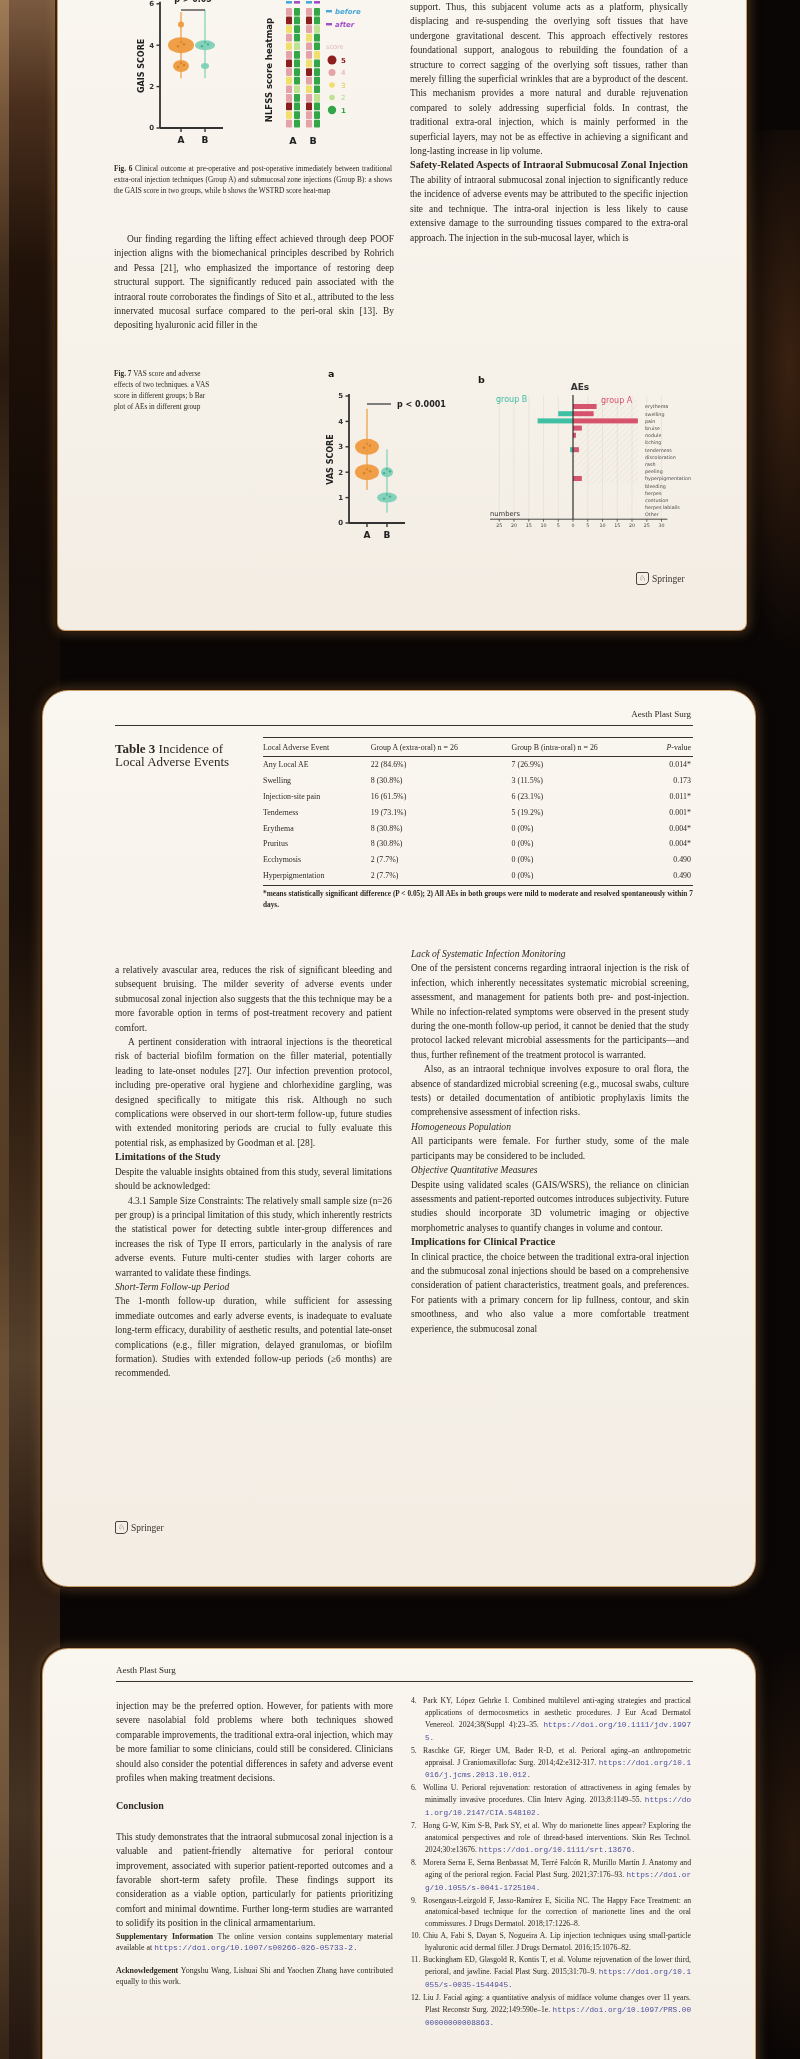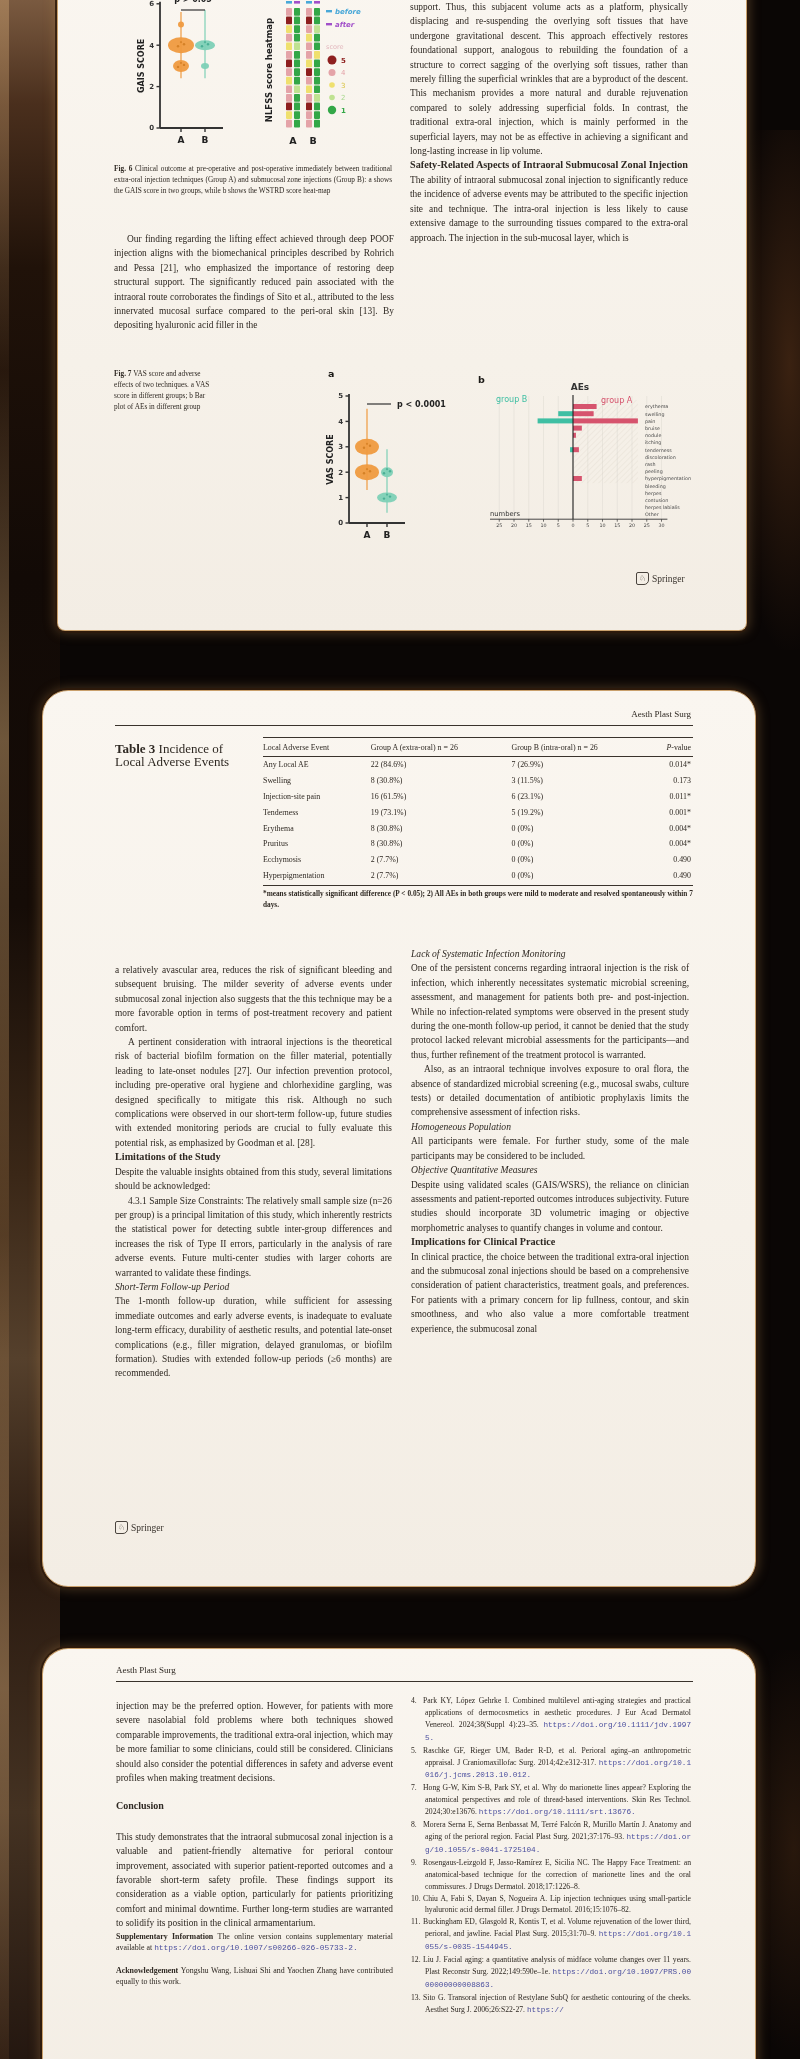--- a/index.html
+++ b/index.html
@@ -447,22 +447,22 @@
       </p>
       <p class="smalltext" style="margin-top:11px;">
         <span class="lead">Acknowledgement </span>
         <span>Yongshu Wang, Lishuai Shi and Yaochen Zhang have contributed equally to this work.</span>
       </p>
     </div>
 
     <div class="abs refs" id="refs-list" style="left:368px;top:46px;width:280px;">
         <div class="ref"><span class="num">4.</span><span>Park KY, López Gehrke I. Combined multilevel anti-aging strategies and practical applications of dermocosmetics in aesthetic procedures. J Eur Acad Dermatol Venereol. 2024;38(Suppl 4):23–35. </span><span class="link">https://doi.org/10.1111/jdv.19975.</span></div>
         <div class="ref"><span class="num">5.</span><span>Raschke GF, Rieger UM, Bader R-D, et al. Perioral aging–an anthropometric appraisal. J Craniomaxillofac Surg. 2014;42:e312-317. </span><span class="link">https://doi.org/10.1016/j.jcms.2013.10.012.</span></div>
+        <div class="ref"><span class="num">6.</span><span>Wollina U. Perioral rejuvenation: restoration of attractiveness in aging females by minimally invasive procedures. Clin Interv Aging. 2013;8:1149–55. </span><span class="link">https://doi.org/10.2147/CIA.S48102.</span></div>
         <div class="ref"><span class="num">7.</span><span>Hong G-W, Kim S-B, Park SY, et al. Why do marionette lines appear? Exploring the anatomical perspectives and role of thread-based interventions. Skin Res Technol. 2024;30:e13676. </span><span class="link">https://doi.org/10.1111/srt.13676.</span></div>
         <div class="ref"><span class="num">8.</span><span>Morera Serna E, Serna Benbassat M, Terré Falcón R, Murillo Martín J. Anatomy and aging of the perioral region. Facial Plast Surg. 2021;37:176–93. </span><span class="link">https://doi.org/10.1055/s-0041-1725104.</span></div>
         <div class="ref"><span class="num">9.</span><span>Rosengaus-Leizgold F, Jasso-Ramírez E, Sicilia NC. The Happy Face Treatment: an anatomical-based technique for the correction of marionette lines and the oral commissures. J Drugs Dermatol. 2018;17:1226–8.</span></div>
         <div class="ref"><span class="num">10.</span><span>Chiu A, Fabi S, Dayan S, Nogueira A. Lip injection techniques using small-particle hyaluronic acid dermal filler. J Drugs Dermatol. 2016;15:1076–82.</span></div>
         <div class="ref"><span class="num">11.</span><span>Buckingham ED, Glasgold R, Kontis T, et al. Volume rejuvenation of the lower third, perioral, and jawline. Facial Plast Surg. 2015;31:70–9. </span><span class="link">https://doi.org/10.1055/s-0035-1544945.</span></div>
         <div class="ref"><span class="num">12.</span><span>Liu J. Facial aging: a quantitative analysis of midface volume changes over 11 years. Plast Reconstr Surg. 2022;149:590e–1e. </span><span class="link">https://doi.org/10.1097/PRS.0000000000008863.</span></div>
-        <div class="ref"><span class="num">13.</span><span>Sito G. Transoral injection of Restylane SubQ for aesthetic contouring of the cheeks. Aesthet Surg J. 2006;26:S22-27. </span><span class="link">https://</span></div>
       </div>
   </section>
 </div>
 
 </body></html>

